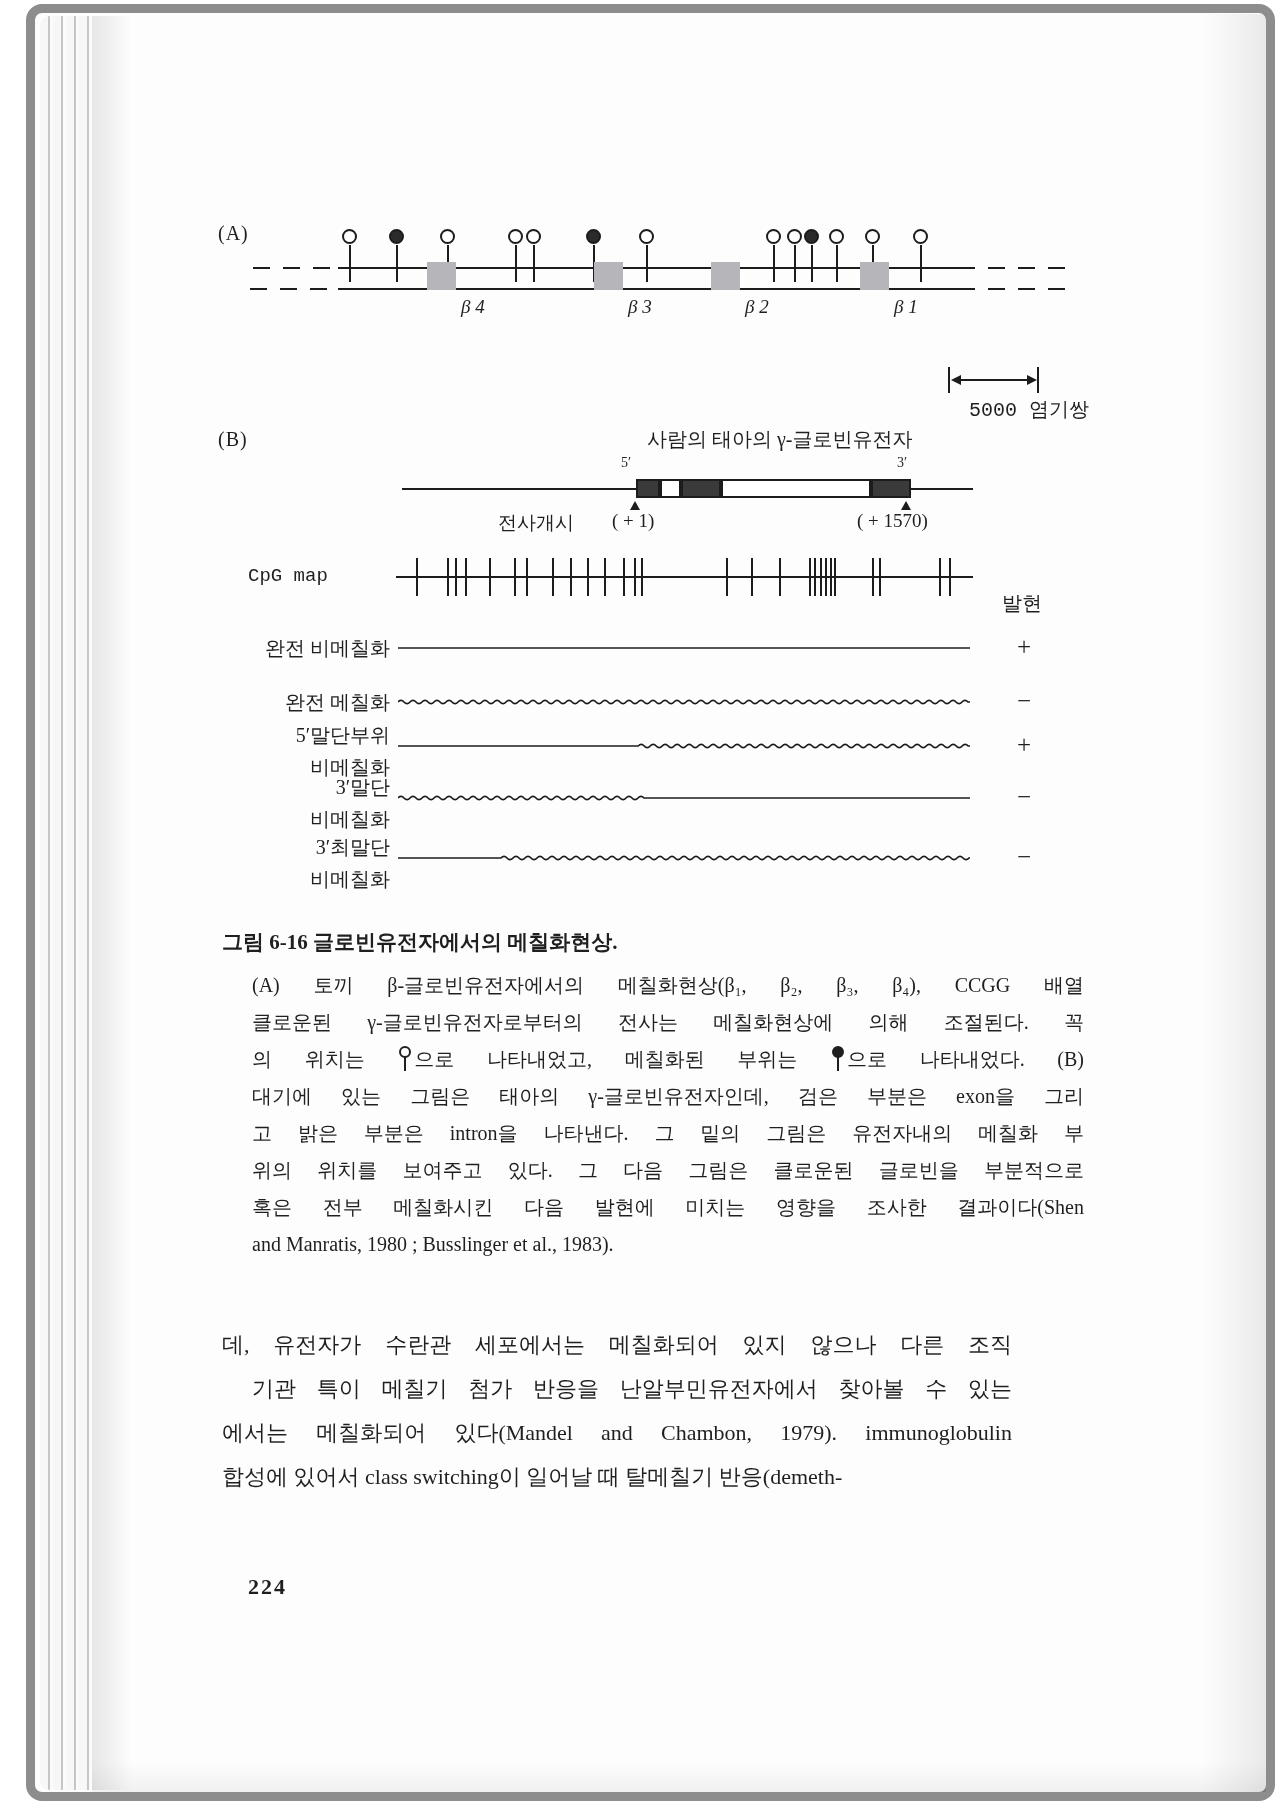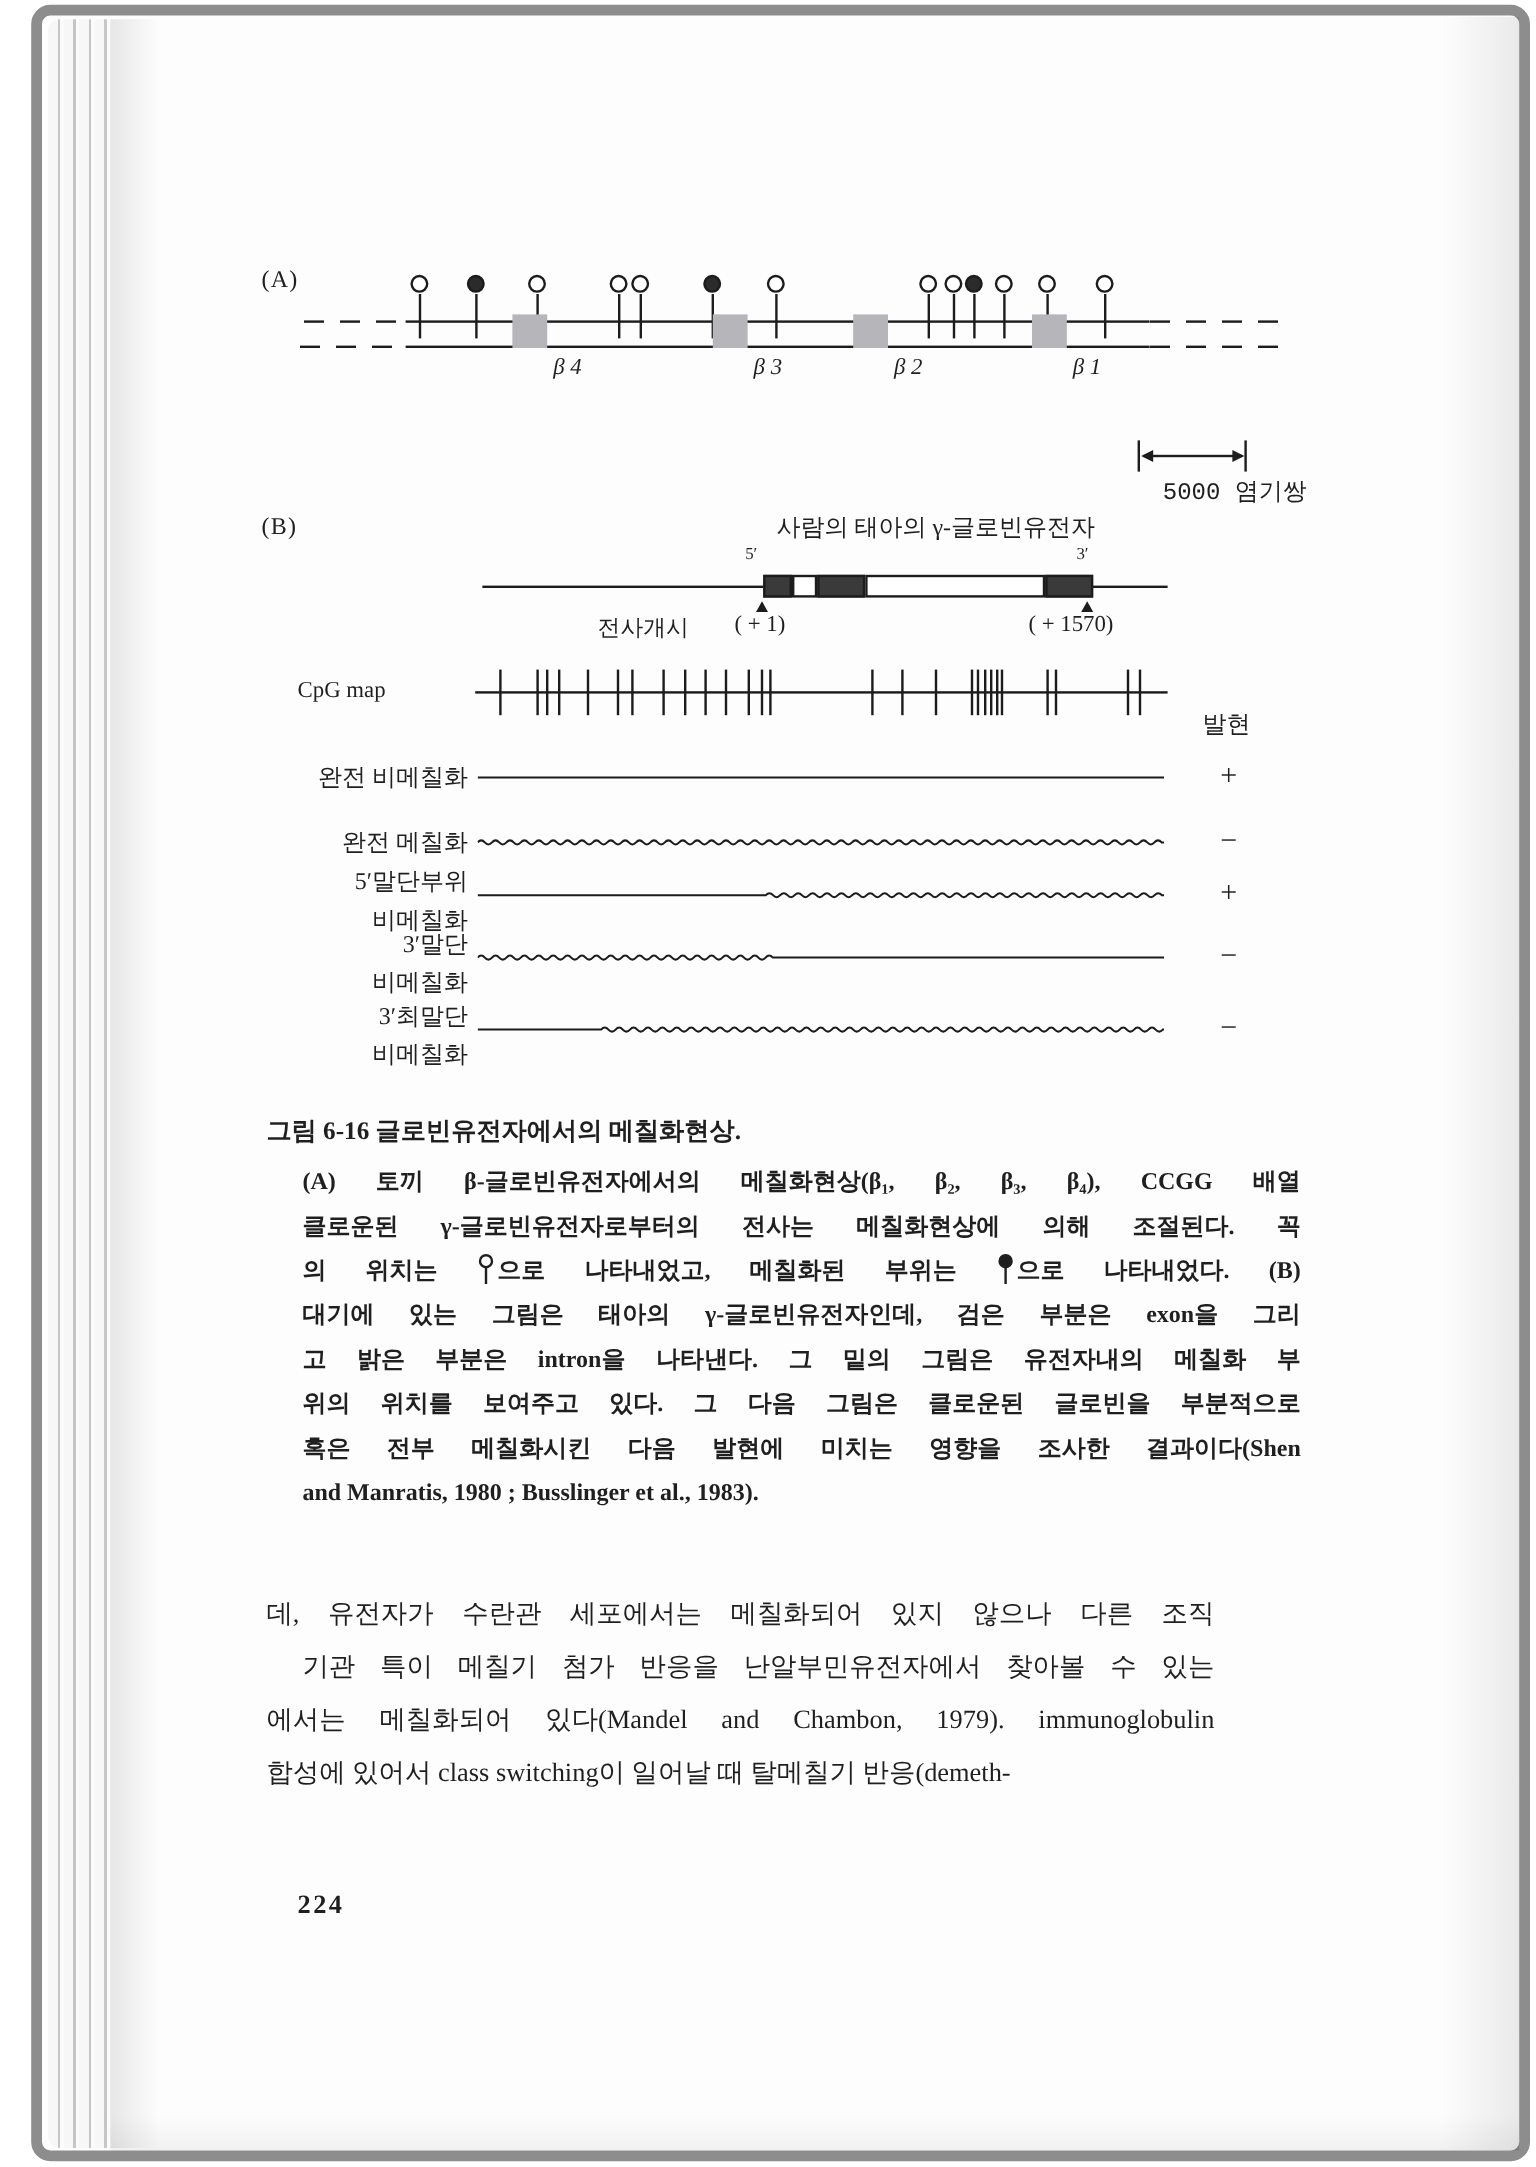--- a/index.html
+++ b/index.html
@@ -33,21 +33,21 @@
     border-right:5px solid transparent;border-bottom:9px solid #1c1c1c;}
   .arrowhead-l{position:absolute;width:0;height:0;border-top:5px solid transparent;
     border-bottom:5px solid transparent;border-right:10px solid #1c1c1c;}
   .arrowhead-r{position:absolute;width:0;height:0;border-top:5px solid transparent;
     border-bottom:5px solid transparent;border-left:10px solid #1c1c1c;}
   .vtick{position:absolute;width:2px;background:#1c1c1c;}
   .rowlabel{position:absolute;right:890px;font-size:20px;line-height:26px;white-space:nowrap;text-align:right;}
   .sign{position:absolute;left:1006px;width:36px;text-align:center;font-size:25px;line-height:34px;}
   .hdr{position:absolute;font-size:20px;white-space:nowrap;}
   .caption-title{position:absolute;left:222px;top:928px;font-size:21px;font-weight:600;white-space:nowrap;}
-  .caption-box{position:absolute;left:252px;top:967px;width:832px;font-weight:bold;}
+  .caption-box{position:absolute;left:252px;top:967px;width:832px;}
   .cap-line{height:37px;line-height:37px;font-size:20px;text-align:justify;text-align-last:justify;
     white-space:nowrap;overflow:visible;}
   .cap-line.last{text-align-last:left;}
   .cap-lolli{display:inline-block;width:13px;height:26px;position:relative;vertical-align:-6px;margin:0 2px;}
   .cl-head{position:absolute;left:0;top:0;width:12px;height:12px;border:2px solid #1f1f1f;
     border-radius:50%;box-sizing:border-box;background:#fff;}
   .cap-lolli.filledi .cl-head{background:#1f1f1f;}
   .cl-stem{position:absolute;left:5px;top:11px;width:2px;height:14px;background:#1f1f1f;}
   .para-box{position:absolute;left:222px;top:1323px;width:790px;}
   .para-line{height:44px;line-height:44px;font-size:22px;text-align:justify;text-align-last:justify;white-space:nowrap;}
@@ -86,21 +86,21 @@
   <div class="hdr" style="left:647px;top:426px;">사람의 태아의 γ-글로빈유전자</div>
   <div class="small-prime" style="left:621px;top:455px;">5′</div>
   <div class="small-prime" style="left:897px;top:455px;">3′</div>
   <div class="hline" style="left:402px;top:488px;width:571px;"></div>
   <div class="tri-up" style="left:630px;top:501px;"></div>
   <div class="tri-up" style="left:901px;top:501px;"></div>
   <div class="anno" style="left:498px;top:510px;">전사개시</div>
   <div class="anno" style="left:612px;top:510px;">( + 1)</div>
   <div class="anno" style="left:857px;top:510px;">( + 1570)</div>
 
-  <div class="hdr" style="left:248px;top:565px;font-family:Liberation Serif, serif;font-size:19px;">CpG map</div>
+  <div class="hdr" style="left:248px;top:565px;font-family:Liberation Mono, monospace;font-size:19px;">CpG map</div>
   <div class="hline" style="left:396px;top:576px;width:577px;height:2px;"></div>
 
   <div class="hdr" style="left:1002px;top:590px;">발현</div>
 
   <div class="caption-title">그림 6-16  글로빈유전자에서의 메칠화현상.</div>
   <div class="caption-box" id="caption-lines">
       <div class="cap-line">(A) 토끼 β-글로빈유전자에서의 메칠화현상(β₁,  β₂,  β₃,  β₄),  CCGG 배열</div>
       <div class="cap-line">클로운된 γ-글로빈유전자로부터의 전사는 메칠화현상에 의해 조절된다.  꼭</div>
       <div class="cap-line">의 위치는 <span class="cap-lolli"><span class="cl-head"></span><span class="cl-stem"></span></span>으로 나타내었고,  메칠화된 부위는 <span class="cap-lolli filledi"><span class="cl-head"></span><span class="cl-stem"></span></span>으로 나타내었다.  (B)</div>
       <div class="cap-line">대기에 있는 그림은 태아의 γ-글로빈유전자인데,  검은 부분은 exon을 그리</div>

